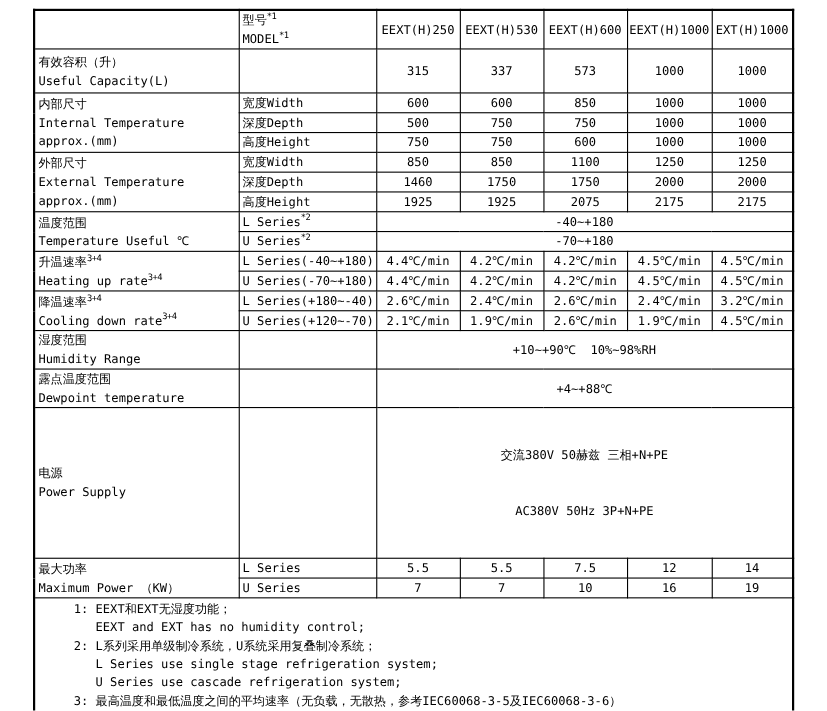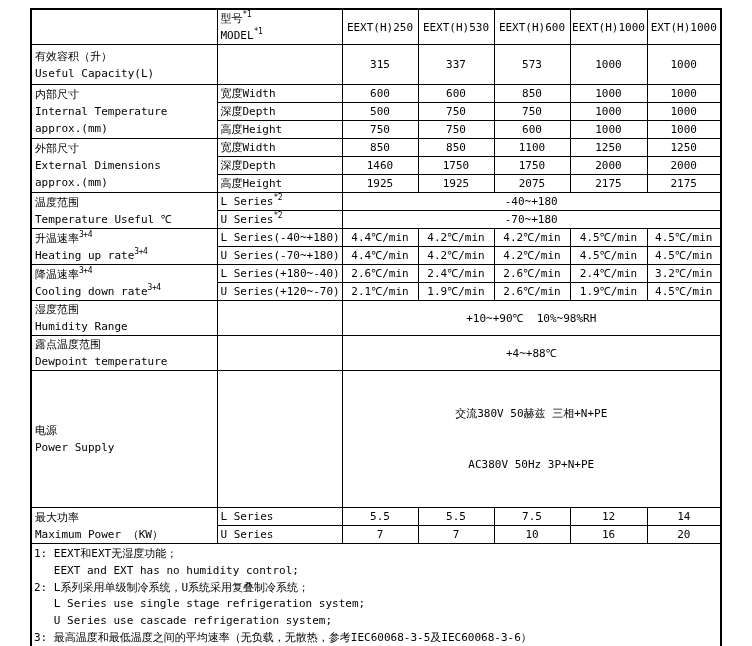--- a/index.html
+++ b/index.html
@@ -29,21 +29,21 @@
   tr.h-header td { height: 32px; }
   tr.h-cap td { height: 40px; }
   tr.h-std td { height: 18px; }
   tr.h-2line td { height: 34px; }
   sup { font-size: 8px; line-height: 0; vertical-align: super; letter-spacing: -0.5px; }
   td.notes {
     vertical-align: top;
     padding: 2px 2px 2px 2px;
     white-space: normal;
   }
-  .fline { white-space: pre; line-height: 16.8px; }
+  .fline { white-space: pre; line-height: 16.8px; margin-left: 33px; }
 </style>
 </head>
 <body>
 
 <div class="page">
   <table class="spec">
     <colgroup>
       <col style="width:186px">
         <col style="width:125px">
       <col style="width:76px">
@@ -106,21 +106,21 @@
       <td class="v">750</td>
       <td class="v">750</td>
       <td class="v">600</td>
       <td class="v">1000</td>
       <td class="v">1000</td>
     </tr>
 
     <tr class="h-std">
       <td rowspan="3">
         <div>外部尺寸</div>
-        <div>External Dimensions</div>
+        <div>External Temperature</div>
         <div>approx.(mm)</div>
       </td>
       <td>宽度Width</td>
       <td class="v">850</td>
       <td class="v">850</td>
       <td class="v">1100</td>
       <td class="v">1250</td>
       <td class="v">1250</td>
     </tr>
     <tr class="h-std">
@@ -236,21 +236,21 @@
       <td class="v">7.5</td>
       <td class="v">12</td>
       <td class="v">14</td>
     </tr>
     <tr class="h-std">
       <td>U Series</td>
       <td class="v">7</td>
       <td class="v">7</td>
       <td class="v">10</td>
       <td class="v">16</td>
-      <td class="v">20</td>
+      <td class="v">19</td>
     </tr>
 
     <tr>
       <td class="notes" colspan="7">
         <div class="fline">1: EEXT和EXT无湿度功能；</div>
         <div class="fline">   EEXT and EXT has no humidity control;</div>
         <div class="fline">2: L系列采用单级制冷系统，U系统采用复叠制冷系统；</div>
         <div class="fline">   L Series use single stage refrigeration system;</div>
         <div class="fline">   U Series use cascade refrigeration system;</div>
         <div class="fline">3: 最高温度和最低温度之间的平均速率（无负载，无散热，参考IEC60068-3-5及IEC60068-3-6）</div>

